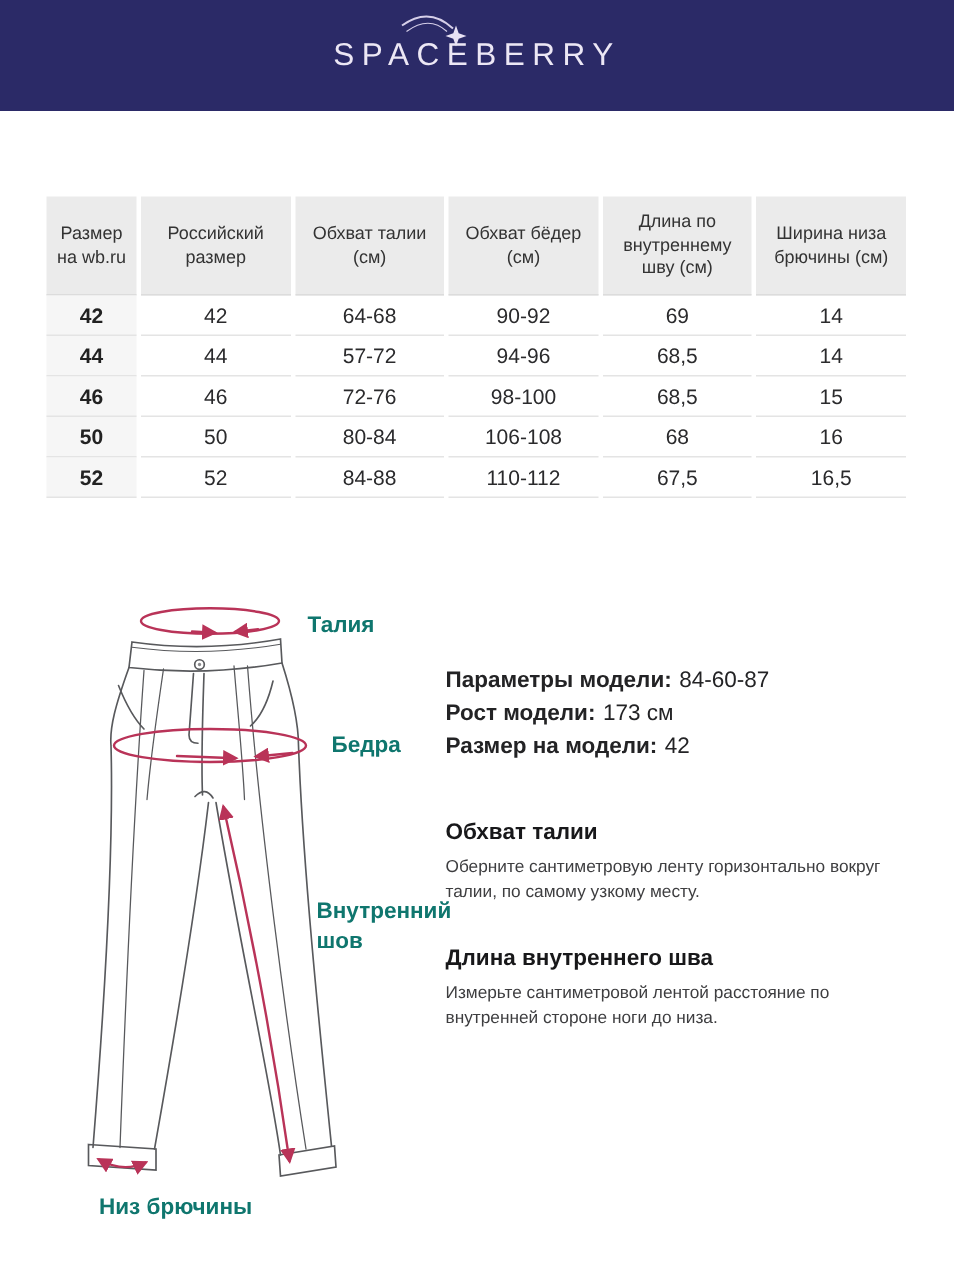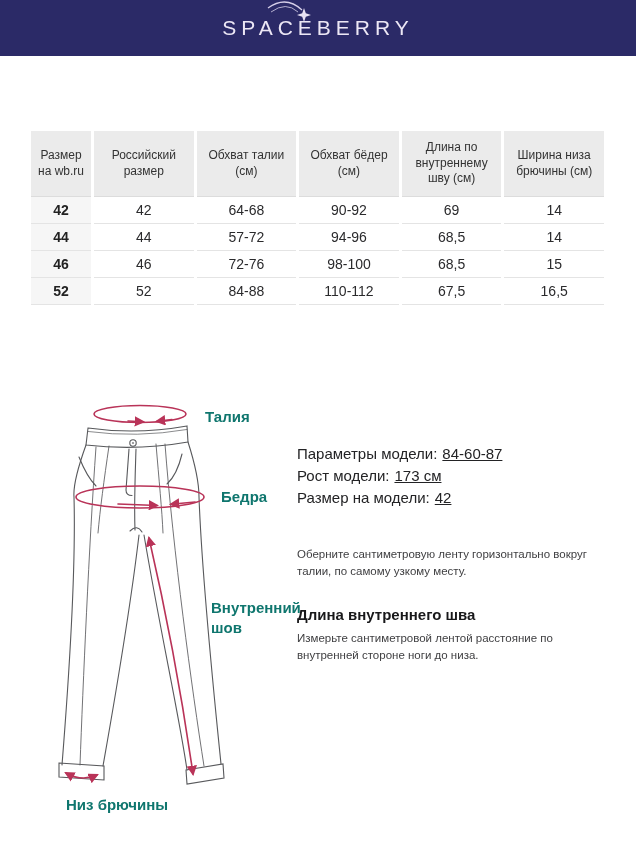--- a/index.html
+++ b/index.html
@@ -1,20 +1,20 @@
 <!DOCTYPE html>
 <html lang="ru" style="--header-bg: #2b2a67; --accent: #b93358; --table-header-bg: #ebebeb; --col1-bg: #f6f6f6; --row-line: #e4e4e4; --outline: #58595c;"><head>
 <meta charset="utf-8">
 <style>
   html,body{margin:0;padding:0;background:#ffffff;}
   .page{position:relative;width:636px;height:848px;background:#fff;overflow:hidden;
         font-family:"Liberation Sans", sans-serif;}
 
   
-  .banner{position:absolute;left:0;top:0;width:636px;height:56px;
+  .banner{position:absolute;left:0;top:0;width:636px;height:74px;
           background:var(--header-bg,#2b2a67);display:flex;align-items:center;justify-content:center;}
   .logo{position:relative;}
   .logo-text{color:#ece7f5;font-size:21px;letter-spacing:5px;font-weight:400;}
   .logo-comet{position:absolute;left:42px;top:-21px;}
 
   
   .size-table-wrap{position:absolute;left:28px;top:131px;}
   table.size-table{border-collapse:separate;border-spacing:3px 0;width:579px;table-layout:fixed;}
   table.size-table th{background:var(--table-header-bg,#ebebeb);font-weight:400;font-size:12px;
       color:#333;height:61px;vertical-align:middle;text-align:center;padding:2px 3px;line-height:1.3;
@@ -27,22 +27,22 @@
   .pants-svg{position:absolute;left:30px;top:385px;}
   .dlabel{position:absolute;font-size:15px;font-weight:600;color:#0f766e;line-height:20px;}
   .lbl-waist{left:205px;top:407px;}
   .lbl-hips{left:221px;top:487px;}
   .lbl-inseam{left:183px;top:598px;width:94px;margin-left:28px;}
   .lbl-hem{left:66px;top:795px;}
 
   
   .params{position:absolute;left:297px;top:443px;font-size:15px;color:#232325;}
   .param-row{height:22px;line-height:22px;white-space:nowrap;}
-  .param-row b{font-weight:400;}
-  .param-row span{margin-left:5px;text-decoration:underline;}
+  .param-row b{font-weight:700;}
+  .param-row span{margin-left:5px;}
 
   .guide{position:absolute;left:297px;top:546px;width:320px;}
   .guide-section h3{font-size:15px;font-weight:700;margin:0 0 7px 0;color:#18181a;}
   .guide-section p{font-size:11.5px;line-height:1.45;color:#3e3e40;margin:0 0 27px 0;}
 </style>
 </head>
 <body>
 
 <div class="page">
 
@@ -96,20 +96,28 @@
         </tr>
         <tr>
           <td class="c1">46</td>
           <td>46</td>
           <td>72-76</td>
           <td>98-100</td>
           <td>68,5</td>
           <td>15</td>
         </tr>
         <tr>
+          <td class="c1">50</td>
+          <td>50</td>
+          <td>80-84</td>
+          <td>106-108</td>
+          <td>68</td>
+          <td>16</td>
+        </tr>
+        <tr>
           <td class="c1">52</td>
           <td>52</td>
           <td>84-88</td>
           <td>110-112</td>
           <td>67,5</td>
           <td>16,5</td>
         </tr>
       </tbody>
     </table>
   </div>
@@ -177,20 +185,21 @@
     <div class="param-row">
       <b>Рост модели:</b><span>173 см</span>
     </div>
     <div class="param-row">
       <b>Размер на модели:</b><span>42</span>
     </div>
   </div>
 
   <div class="guide">
     <div class="guide-section">
+      <h3>Обхват талии</h3>
       <p>Оберните сантиметровую ленту горизонтально вокруг талии, по самому узкому месту.</p>
     </div>
     <div class="guide-section">
       <h3>Длина внутреннего шва</h3>
       <p>Измерьте сантиметровой лентой расстояние по внутренней стороне ноги до низа.</p>
     </div>
   </div>
 
 </div>
 

